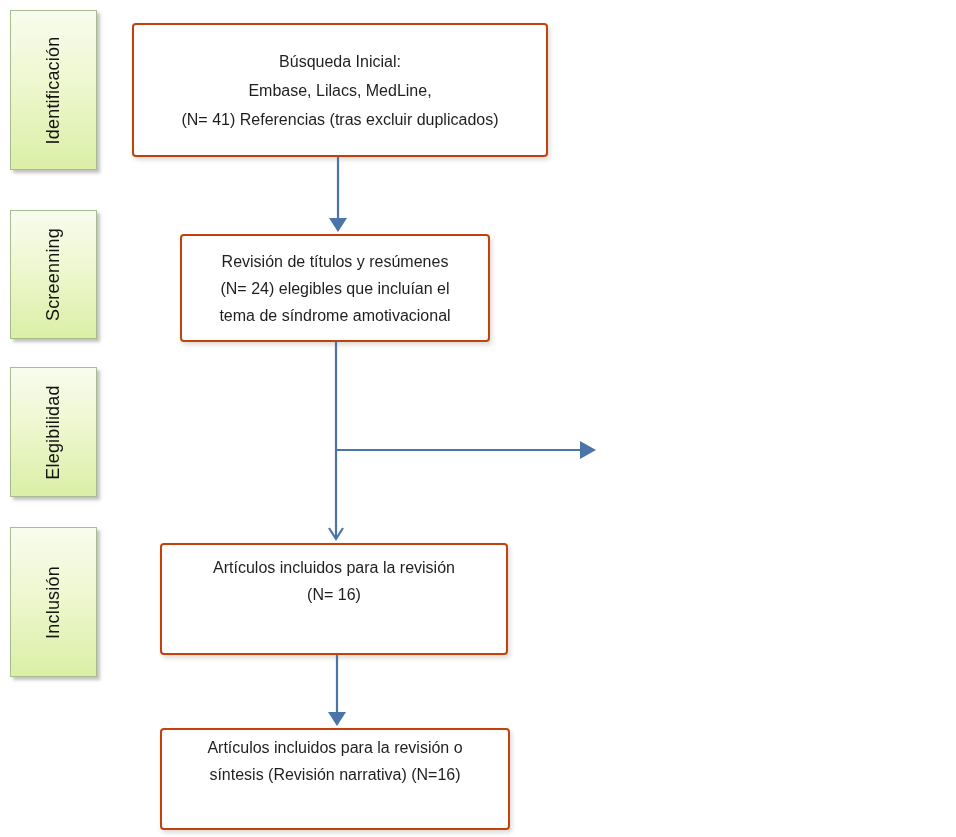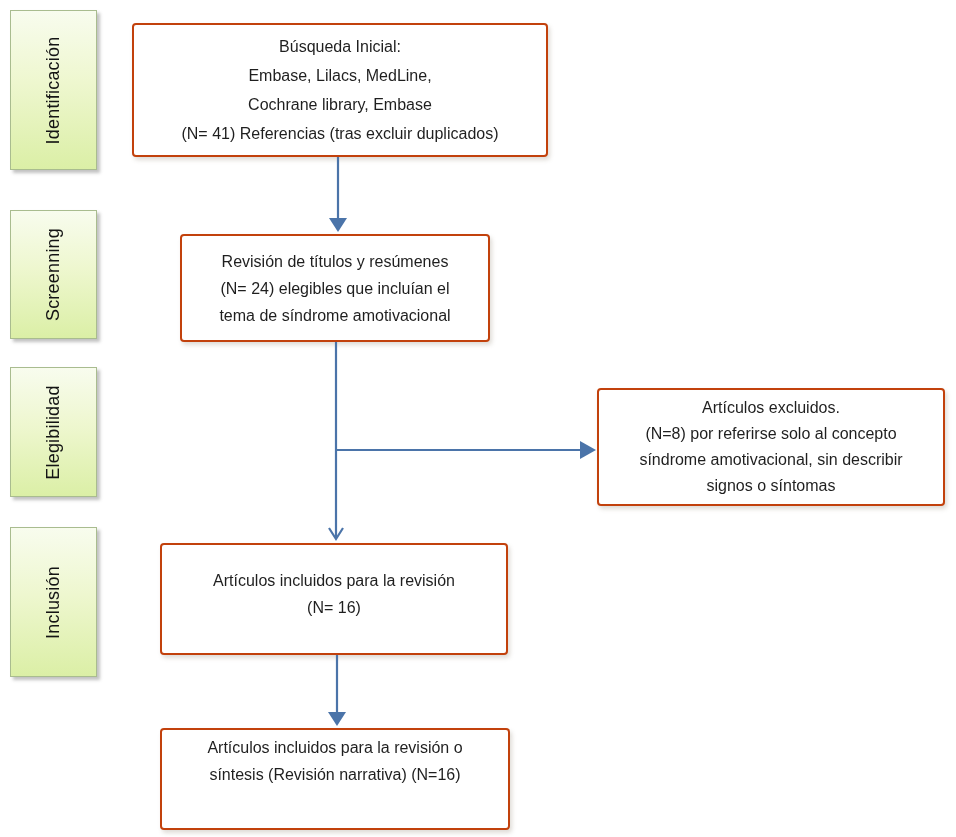--- a/index.html
+++ b/index.html
@@ -57,21 +57,21 @@
     justify-content: center;
     align-items: center;
     padding: 4px 8px;
   }
   .multiline { white-space: pre-line; width: 100%; }
   .italic { }
 
   .box-search    { left: 132px; top: 23px;  width: 416px; height: 134px; line-height: 29px; }
   .box-screening { left: 180px; top: 234px; width: 310px; height: 108px; align-items: flex-end; }
   .box-excluded  { left: 597px; top: 388px; width: 348px; height: 118px; line-height: 26px; }
-  .box-included  { left: 160px; top: 543px; width: 348px; height: 112px; justify-content: flex-start; padding-top: 22px; }
+  .box-included  { left: 160px; top: 543px; width: 348px; height: 112px; justify-content: flex-start; padding-top: 9px; }
   .box-final     { left: 160px; top: 728px; width: 350px; height: 102px; justify-content: flex-start; padding-top: 4px; }
 
   
   .arrows {
     position: absolute;
     left: 0; top: 0;
     width: 956px;
     height: 837px;
     pointer-events: none;
   }
@@ -90,36 +90,29 @@
   <div class="stage stage-3">
     <span class="stage-text">Elegibilidad</span>
   </div>
   <div class="stage stage-4">
     <span class="stage-text">Inclusión</span>
   </div>
 
   <div class="flow-box box-search">
     <div>Búsqueda Inicial:</div>
     <div><span>Embase, Lilacs, </span><span class="italic">MedLine</span><span>,</span></div>
-    <div><span class="italic">Cochrane library</span><span>, Embase</span></div>
     <div>(N= 41) Referencias (tras excluir duplicados)</div>
   </div>
 
   <div class="flow-box box-screening">
     <div class="multiline">Revisión de títulos y resúmenes
 (N= 24) elegibles que incluían el
 tema de síndrome amotivacional</div>
   </div>
 
-  <div class="flow-box box-excluded">
-    <div class="multiline">Artículos excluidos.
-(N=8) por referirse solo al concepto
-síndrome amotivacional, sin describir
-signos o síntomas</div>
-  </div>
 
   <div class="flow-box box-included">
     <div class="multiline">Artículos incluidos para la revisión
 (N= 16)</div>
   </div>
 
   <div class="flow-box box-final">
     <div class="multiline">Artículos incluidos para la revisión o
 síntesis (Revisión narrativa) (N=16)</div>
   </div>

